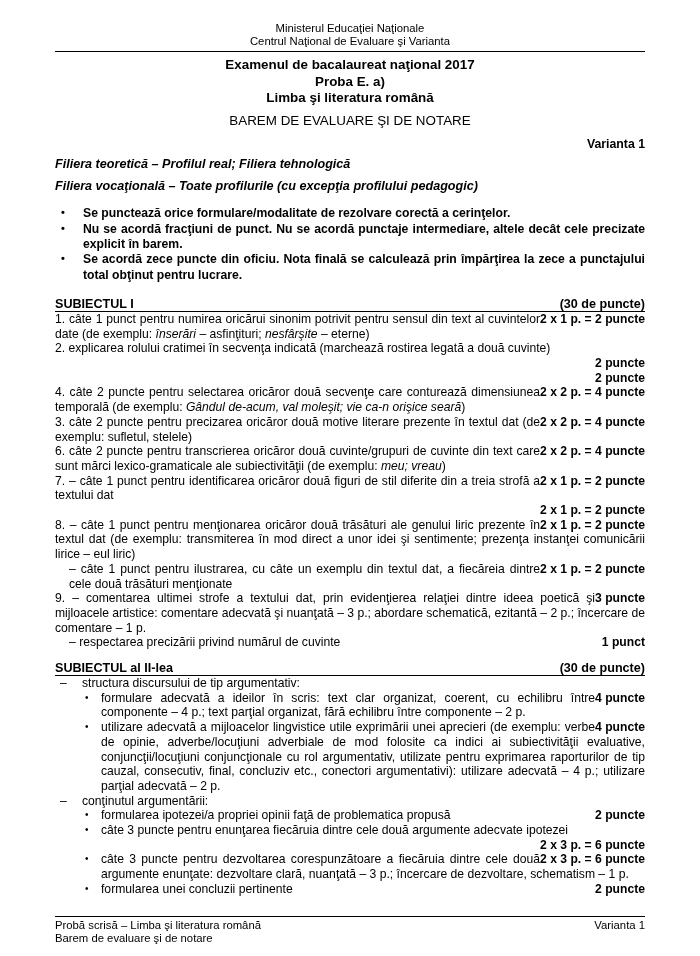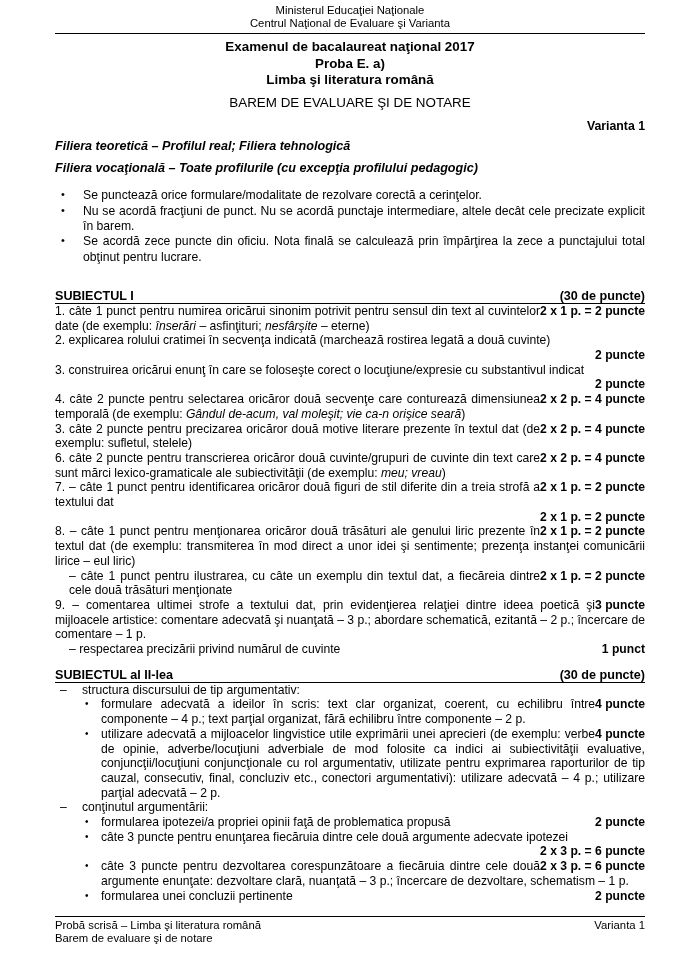--- a/index.html
+++ b/index.html
@@ -12,21 +12,21 @@
     height: 956px;
     font-family: "Liberation Sans", sans-serif;
     color: #000000;
     -webkit-font-smoothing: none;
   }
   .page {
     position: relative;
     width: 700px;
     height: 956px;
     box-sizing: border-box;
-    padding: 4px 55px 0 55px;
+    padding: 22px 55px 0 55px;
   }
   .ministry {
     text-align: center;
     font-size: 11.3px;
     line-height: 13.2px;
   }
   .hrule {
     border: 0;
     border-top: 1.4px solid #000;
     margin: 3px 0 5px 0;
@@ -57,42 +57,42 @@
     line-height: 15.8px;
     margin-top: 6px;
   }
   ul.rules {
     list-style: none;
     margin: 12px 0 0 0;
     padding: 0;
   }
   ul.rules li {
     position: relative;
-    font-weight: normal;
+    font-weight: bold;
     font-size: 12.2px;
     line-height: 15.3px;
     padding-left: 28px;
     text-align: justify;
     margin-bottom: 0;
   }
   ul.rules li::before {
     content: "\2022";
     position: absolute;
     left: 6px;
     top: -1px;
     font-size: 11px;
   }
   .section-head {
     display: flex;
     justify-content: space-between;
     align-items: baseline;
     font-weight: bold;
     font-size: 12.6px;
     border-bottom: 1.3px solid #000;
-    margin-top: 24px;
+    margin-top: 14px;
     padding-bottom: 0px;
   }
   .section-head.second {
     margin-top: 11px;
   }
   .body-text {
     font-size: 12.15px;
     line-height: 14.7px;
     text-align: justify;
   }
@@ -191,21 +191,20 @@
   </div>
 
   <div class="body-text">
 
     <div class="item"><span class="rt">2 x 1 p. = 2 puncte</span><span>1. câte 1 punct pentru numirea oricărui sinonim potrivit pentru sensul din text al cuvintelor date (de exemplu: </span><i>înserări</i><span> – asfinţituri; </span><i>nesfârşite</i><span> – eterne)</span></div>
     <div class="clr"></div>
 
     <div class="item"><span>2. explicarea rolului cratimei în secvenţa indicată (marchează rostirea legată a două cuvinte)</span></div>
     <div class="item" style="text-align:right"><span class="pts">2 puncte</span></div>
 
-    <div class="item"><span>3. construirea oricărui enunţ în care se foloseşte corect o locuţiune/expresie cu substantivul indicat</span></div>
     <div class="item" style="text-align:right"><span class="pts">2 puncte</span></div>
 
     <div class="item"><span class="rt">2 x 2 p. = 4 puncte</span><span>4. câte 2 puncte pentru selectarea oricăror două secvenţe care conturează dimensiunea temporală (de exemplu: </span><i>Gândul de-acum, val moleşit; vie ca-n orişice seară</i><span>)</span></div>
     <div class="clr"></div>
 
     <div class="item"><span class="rt">2 x 2 p. = 4 puncte</span><span>3. câte 2 puncte pentru precizarea oricăror două motive literare prezente în textul dat (de exemplu: sufletul, stelele)</span></div>
     <div class="clr"></div>
 
     <div class="item"><span class="rt">2 x 2 p. = 4 puncte</span><span>6. câte 2 puncte pentru transcrierea oricăror două cuvinte/grupuri de cuvinte din text care sunt mărci lexico-gramaticale ale subiectivităţii (de exemplu: </span><i>meu; vreau</i><span>)</span></div>
     <div class="clr"></div>

